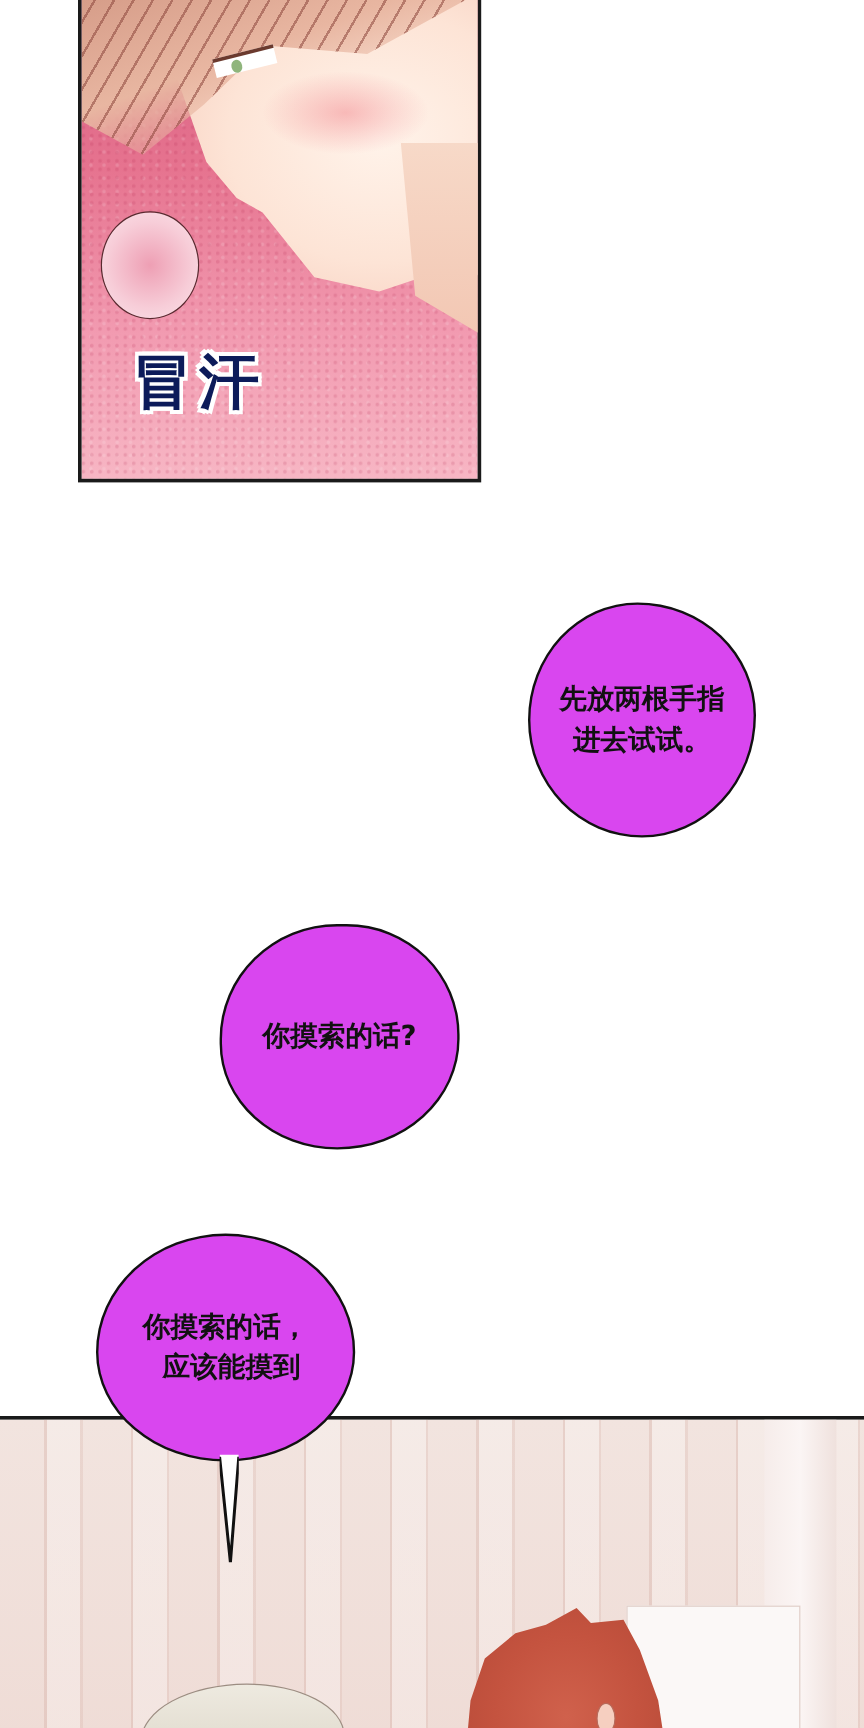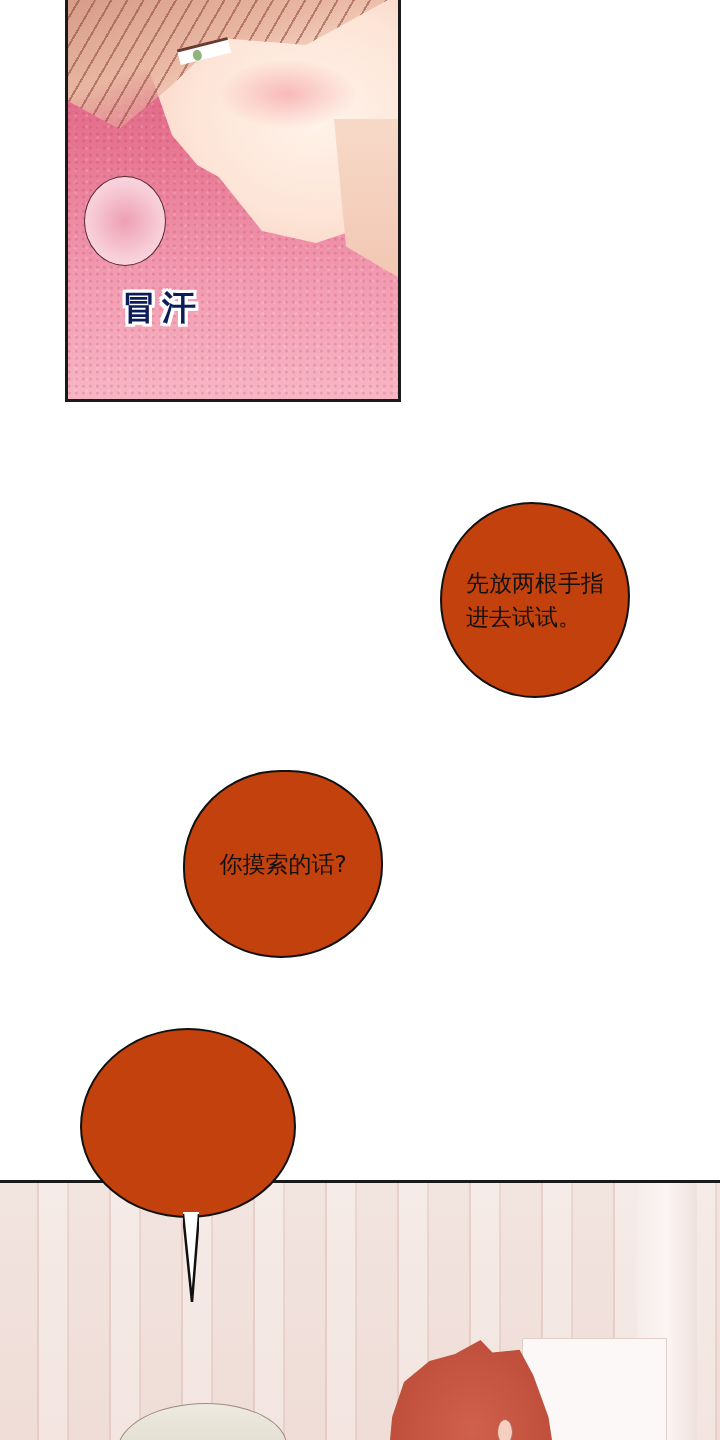--- a/index.html
+++ b/index.html
@@ -48,32 +48,32 @@
   .panel-1 .blush {
     position: absolute; left: 150px; top: 60px; width: 140px; height: 70px;
     background: radial-gradient(ellipse, rgba(240,120,130,0.45), transparent 70%);
   }
   .panel-1 .bubble-circle {
     position: absolute; left: 16px; top: 177px; width: 82px; height: 90px;
     border-radius: 50%; border: 1.5px solid #5a2a30;
     background: radial-gradient(circle at 50% 50%, #ee9fb4 0%, #f7cdd8 60%, #fbe3ea 100%);
   }
   .panel-1 .sfx {
-    position: absolute; left: 54px; top: 286px; font-size: 34px; font-weight: bold;
+    position: absolute; left: 42px; top: 286px; font-size: 50px; font-weight: bold;
     color: #0c1b5a; letter-spacing: 6px;
     text-shadow: -3px -3px 0 #fff, 3px -3px 0 #fff, -3px 3px 0 #fff, 3px 3px 0 #fff,
                  0 3px 0 #fff, 0 -3px 0 #fff, 3px 0 0 #fff, -3px 0 0 #fff;
     font-family: "DejaVu Sans", sans-serif;
   }
 
   
   .bubble {
-    position: absolute; background: #c2410c; border: 2.5px solid #111;
-    display: flex; align-items: center; justify-content: center; text-align: left;
-    color: #111; font-size: 23px; line-height: 34px; font-weight: normal;
+    position: absolute; background: #d946ef; border: 2.5px solid #111;
+    display: flex; align-items: center; justify-content: center; text-align: center;
+    color: #111; font-size: 23px; line-height: 34px; font-weight: bold;
     font-family: "DejaVu Sans", sans-serif;
   }
   .bubble-1 { left: 440px; top: 502px; width: 190px; height: 196px; border-radius: 48% 52% 50% 50% / 50% 48% 52% 50%; }
   .bubble-2 { left: 183px; top: 770px; width: 200px; height: 188px; border-radius: 50% 48% 52% 50% / 52% 50% 50% 48%; }
   .bubble-3 { left: 80px; top: 1028px; width: 216px; height: 190px; border-radius: 50% 50% 50% 50% / 52% 52% 48% 48%; z-index: 3; }
   .bubble-line { display: block; white-space: nowrap; }
   .bubble-3 .bubble-line:nth-child(2) { padding-left: 10px; }
   .bubble-tail {
     position: absolute; left: 183px; top: 1212px; width: 16px; height: 90px; z-index: 4;
   }
@@ -145,18 +145,20 @@
   <div class="curtain"></div>
   <div class="pillar"></div>
   <div class="lamp"></div>
   <div class="hair-blond-shape"></div>
   <div class="hair-red"></div>
   <div class="ear"></div>
 </div>
 
 <div class="bubble bubble-3">
   <div>
+    <span class="bubble-line">你摸索的话，</span>
+    <span class="bubble-line">应该能摸到</span>
   </div>
 </div>
 <svg class="bubble-tail" viewBox="0 0 16 90">
   <polygon points="0,0 16,0 9,90" fill="#ffffff" stroke="none"></polygon>
   <polyline points="0,2 9,90 16,2" fill="none" stroke="#111" stroke-width="2.5"></polyline>
 </svg>
 
 </body></html>

